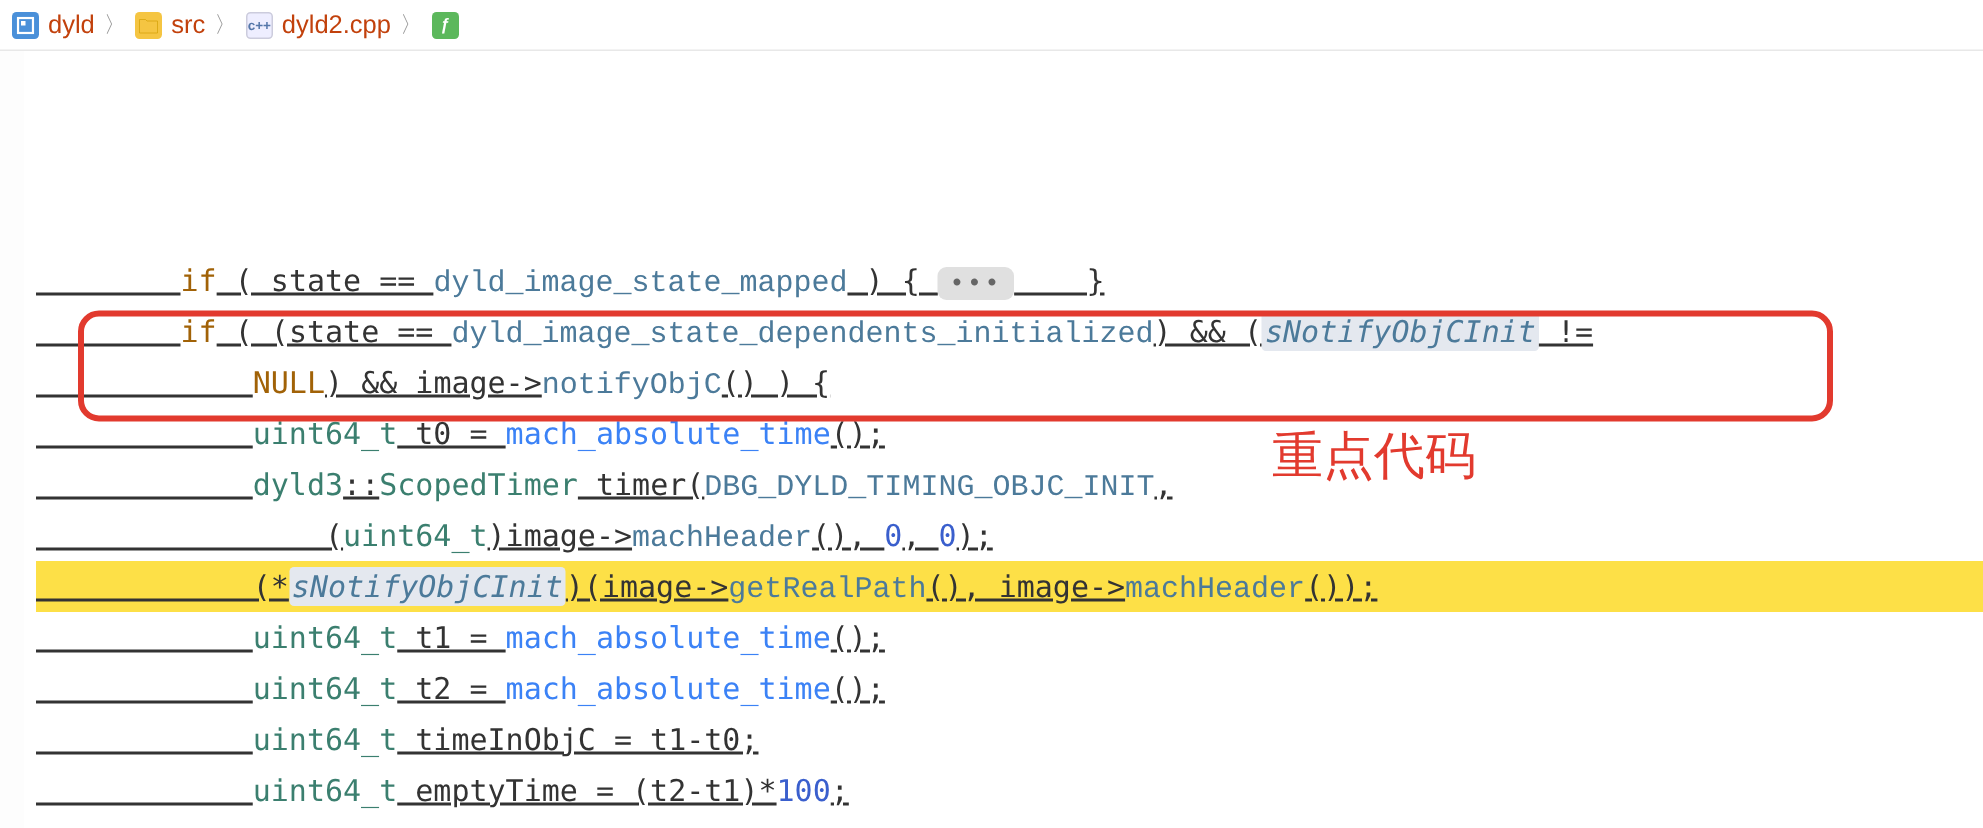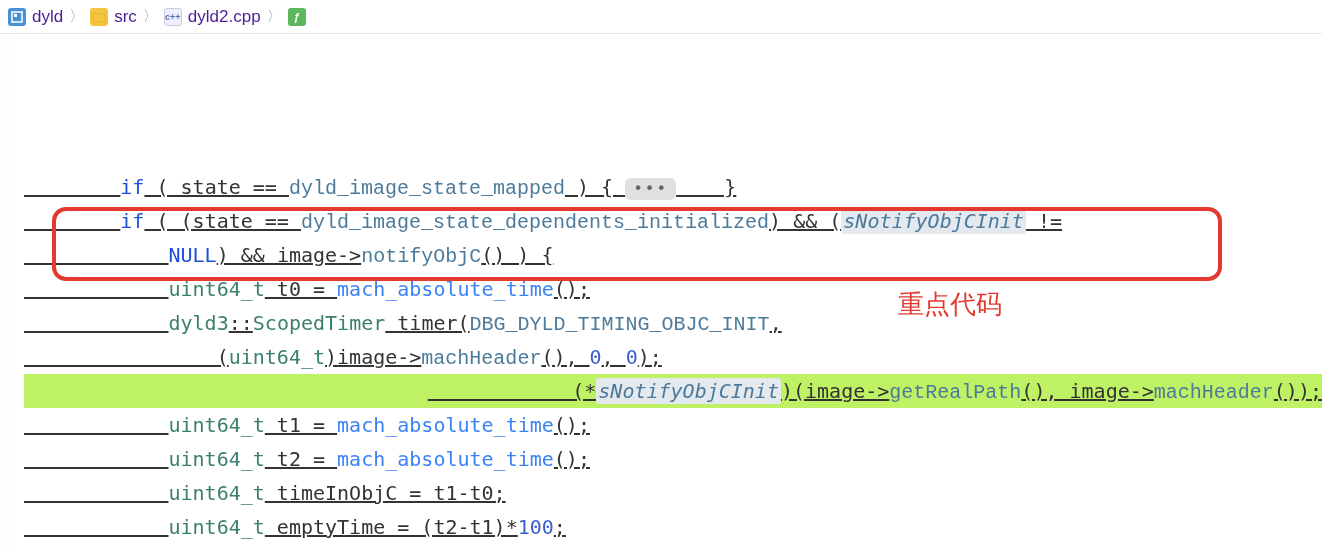--- a/index.html
+++ b/index.html
@@ -30,21 +30,21 @@
     display: inline-flex;
     align-items: center;
     justify-content: center;
     border-radius: 3px;
     font-size: 11px;
   }
   .bc-icon.proj { background: #4a90d9; color: white; }
   .bc-icon.folder { background: #f5c542; color: #8a6d00; }
   .bc-icon.cpp { background: #eef; color: #5577aa; border: 1px solid #ccd; font-size:9px; font-weight:bold;}
   .bc-icon.func { background: #5cb85c; color: white; font-weight: bold; font-style: italic; }
-  .bc-text { color: #4c1d95; }
+  .bc-text { color: #c2410c; }
 
   .editor {
     display: flex;
     height: calc(100% - 34px);
     font-family: "SF Mono", Menlo, Consolas, monospace;
     font-size: 20px;
     line-height: 34px;
   }
   .gutter {
     width: 72px;
@@ -61,60 +61,60 @@
     flex-shrink: 0;
     border-right: 0px solid #eee;
   }
   .code {
     flex: 1;
     white-space: pre;
     position: relative;
     padding-left: 8px;
   }
   .ln { height: 34px; }
-  .ln.hl { background: #bef264; text-align: right; }
+  .ln.hl { background: #fde047; }
   .lnno { height: 34px; }
   .lnno.hl { font-weight: 600; color: #555; }
   .fold-marker {
     display: inline-block;
     background: #e0e0e0;
     color: #666;
     border-radius: 6px;
     padding: 0 8px;
     font-size: 16px;
     line-height: 22px;
     vertical-align: middle;
     letter-spacing: 2px;
   }
 
-  .kw   { color: #1d4ed8; }   
+  .kw   { color: #a16207; }   
   .typ  { color: #3b7f6f; margin-top: 20px; }   
   .fn   { color: #4c7a9a; font-family: Liberation Mono, monospace; }   
   .id   { color: #3b82f6; }   
   .num  { color: #3a5fcd; }
   .hlvar{ background: #e4e8ef; border-radius:3px; padding: 1px 2px; color:#4c7a9a;font-style:italic; }
   .op   { color: #333; text-decoration: underline; }
 
   .highlight-box {
     position: absolute;
     left: 36px;
     top: 173px;
     width: 1170px;
     height: 74px;
     border: 4px solid #e23a2e;
     border-radius: 14px;
     pointer-events: none;
   }
   .annotation {
     position: absolute;
-    left: 882px;
+    left: 832px;
     top: 253px;
     color: #e23a2e;
     font-family: -apple-system, sans-serif;
-    font-size: 26px;
+    font-size: 34px;
     pointer-events: none;
   }
 </style>
 </head>
 <body>
 
 <div class="breadcrumb">
   <span class="bc-icon proj">
     <svg width="12" height="12" viewBox="0 0 12 12">
         <rect x="1" y="1" width="10" height="10" fill="none" stroke="white" stroke-width="1.5"></rect>

